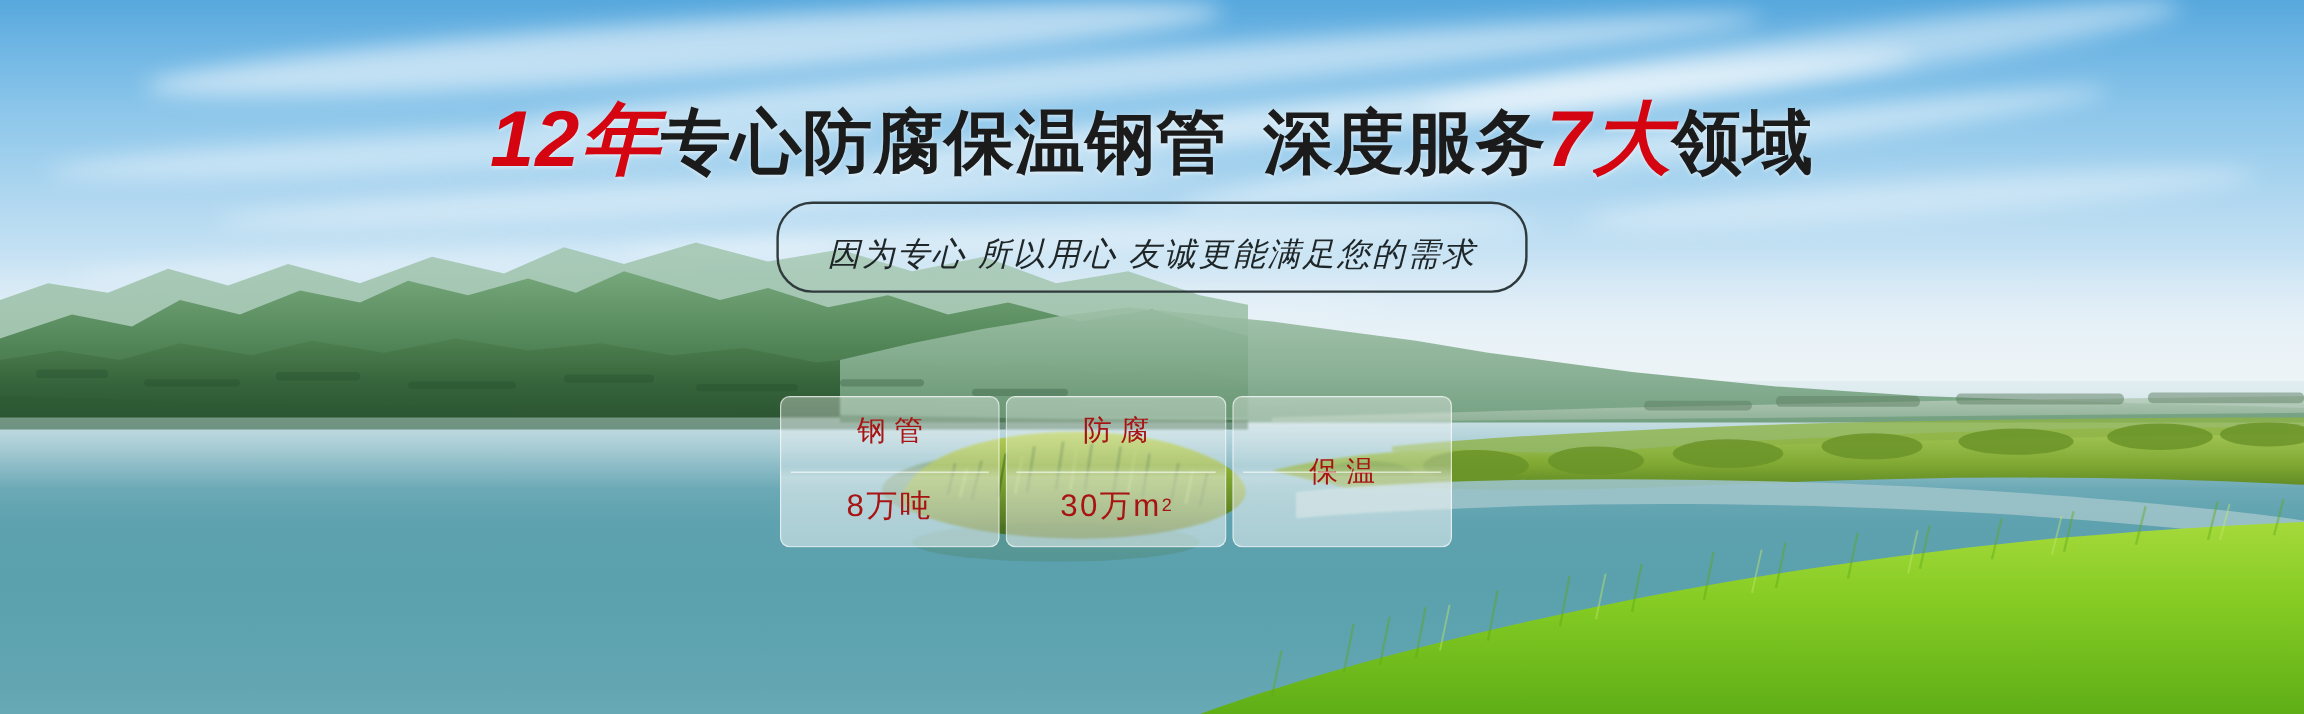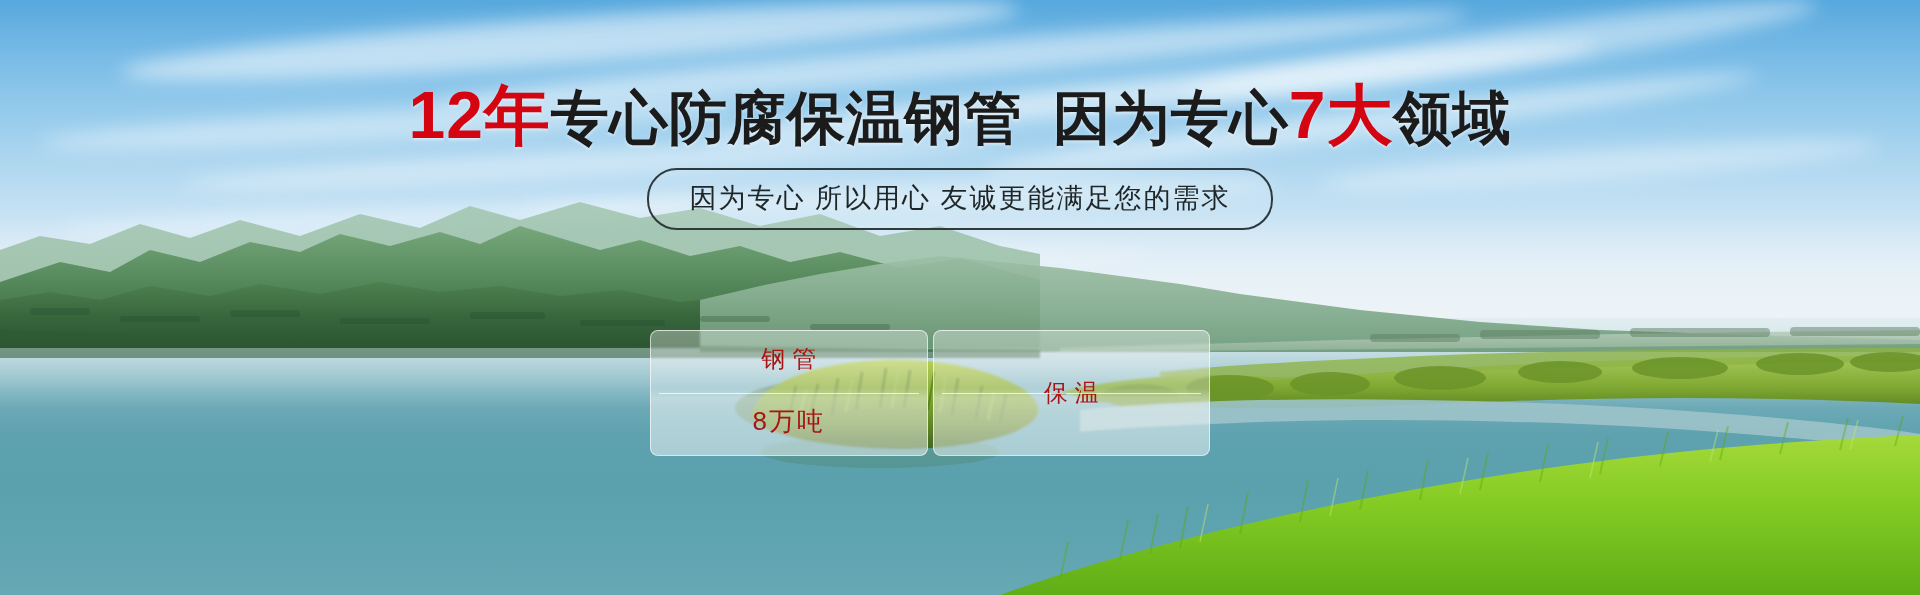--- a/index.html
+++ b/index.html
@@ -53,31 +53,32 @@
     background:linear-gradient(to bottom,rgba(226,238,241,.95),rgba(226,238,241,0));
   }
 
   
   .headline{
     position:absolute;left:0;top:82px;width:1920px;text-align:center;
     font-size:58px;font-weight:bold;letter-spacing:1px;
     color:#1b1b1b;white-space:nowrap;line-height:1;
     text-shadow:0 2px 3px rgba(255,255,255,.45);
   }
-  .headline .hl-red{color:#d40511;font-size:66px;}
+  .headline .hl-red{color:#d40511;font-size:66px;font-style:italic;}
   .headline .gap{display:inline-block;width:30px;}
 
   .subtitle-wrap{
     position:absolute;left:0;top:168px;width:1920px;text-align:center;
   }
   .subtitle{
-    display:inline-block;padding:10px 40px 12px;
+    display:inline-block;padding:24px 40px 12px;
     border:2px solid #2f3a3d;border-radius:30px;
     font-size:27px;color:#1f2628;letter-spacing:2px;white-space:nowrap;
     background:rgba(255,255,255,.08);
+    font-style:italic;
   }
 
   
   .cards{
     position:absolute;left:650px;top:330px;width:560px;height:126px;
     display:flex;gap:5px;
   }
   .card{
     position:relative;width:auto;flex:1 1 0;height:126px;border-radius:8px;
     background:linear-gradient(to bottom,rgba(255,255,255,.34) 0%,rgba(255,255,255,.30) 46%,rgba(255,255,255,.52) 54%,rgba(255,255,255,.48) 100%);
@@ -279,37 +280,45 @@
       <path d="M1200,542 L1208,504"></path>
         <path d="M1330,516 L1338,478"></path>
       <path d="M1460,494 L1468,458"></path>
         <path d="M1590,478 L1598,442"></path>
       <path d="M1710,462 L1718,430"></path>
         <path d="M1850,450 L1858,420"></path>
     </g>
   </svg>
 
   <div class="headline">
-    <span class="hl-red">12年</span><span>专心防腐保温钢管</span><span class="gap"></span><span>因为专心</span><span class="hl-red">7大</span><span>领域</span>
+    <span class="hl-red">12年</span><span>专心防腐保温钢管</span><span class="gap"></span><span>深度服务</span><span class="hl-red">7大</span><span>领域</span>
   </div>
 
   <div class="subtitle-wrap">
     <div class="subtitle">因为专心 所以用心 友诚更能满足您的需求</div>
   </div>
 
   <div class="cards">
 
     <div class="card">
       <div class="card-title">钢管</div>
       <div class="card-divider"></div>
       <div class="card-value">
         <span>8万吨</span>
       </div>
     </div>
 
+    <div class="card">
+      <div class="card-title">防腐</div>
+      <div class="card-divider"></div>
+      <div class="card-value">
+        <span>30万m</span>
+          <sup>2</sup>
+      </div>
+    </div>
 
     <div class="card">
       <div class="card-title">保温</div>
       <div class="card-divider"></div>
     </div>
 
   </div>
 
 </div>
 

